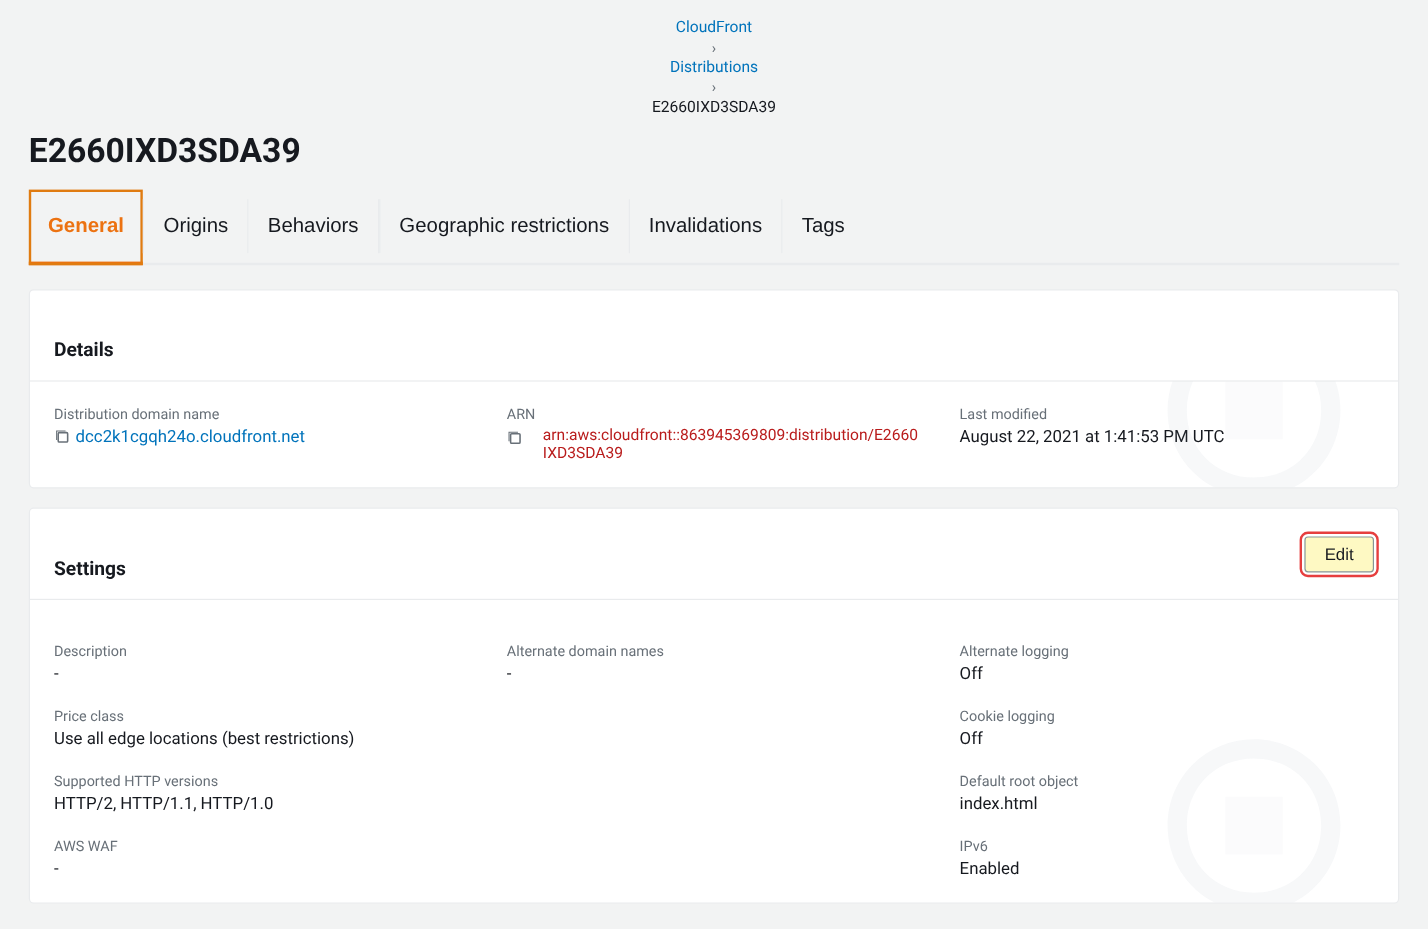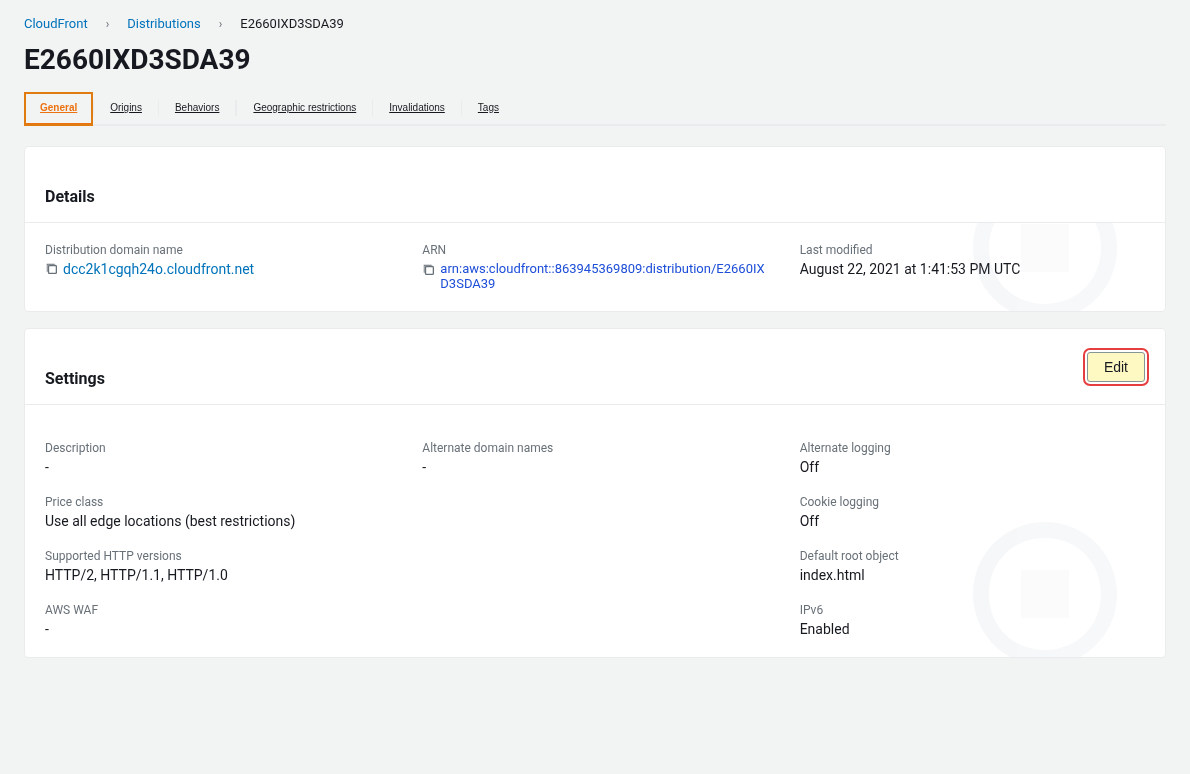--- a/index.html
+++ b/index.html
@@ -11,23 +11,24 @@
       min-width: 1190px;
     }
     .page-wrapper {
       max-width: 1190px;
       padding: 16px 24px 24px;
     }
     
     .breadcrumb {
       display: flex;
       align-items: center;
-      gap: 18px;
+      gap: 2px;
       font-size: 13px;
       margin-bottom: 12px;
+      flex-direction: column;
     }
     .breadcrumb a {
       color: #0073bb;
       text-decoration: none;
     }
     .breadcrumb-separator {
       color: #687078;
       font-size: 12px;
     }
     .breadcrumb-current {
@@ -40,30 +41,29 @@
       color: #16191f;
       margin-bottom: 16px;
     }
     
     .tabs {
       display: flex;
       border-bottom: 2px solid #e9ebed;
       margin-bottom: 20px;
     }
     .tab {
-      padding: 10px 16px;
+      padding: 20px 16px;
       cursor: pointer;
-      font-size: 10px;
+      font-size: 17px;
       color: #16191f;
       border: none;
       background: none;
       border-bottom: 3px solid transparent;
       margin-bottom: -2px;
       white-space: nowrap;
-      text-decoration: underline;
     }
     .tab.active {
       color: #ec7211;
       border-bottom: 3px solid #ec7211;
       font-weight: 600;
       outline: 2px solid #e07b10;
       outline-offset: -2px;
     }
     .tab-divider {
       border-left: 1px solid #e9ebed;
@@ -133,24 +133,24 @@
     .copy-icon {
       display: inline-block;
       width: 14px;
       height: 14px;
       cursor: pointer;
       color: #687078;
       flex-shrink: 0;
     }
     .arn-value {
       font-size: 13px;
-      color: #1d4ed8;
+      color: #b91c1c;
       display: flex;
       align-items: flex-start;
-      gap: 4px;
+      gap: 16px;
       word-break: break-all;
     }
     
     .edit-button {
       padding: 6px 16px;
       font-size: 14px;
       background: #fef9c3;
       border: 1px solid #879596;
       border-radius: 3px;
       cursor: pointer;

